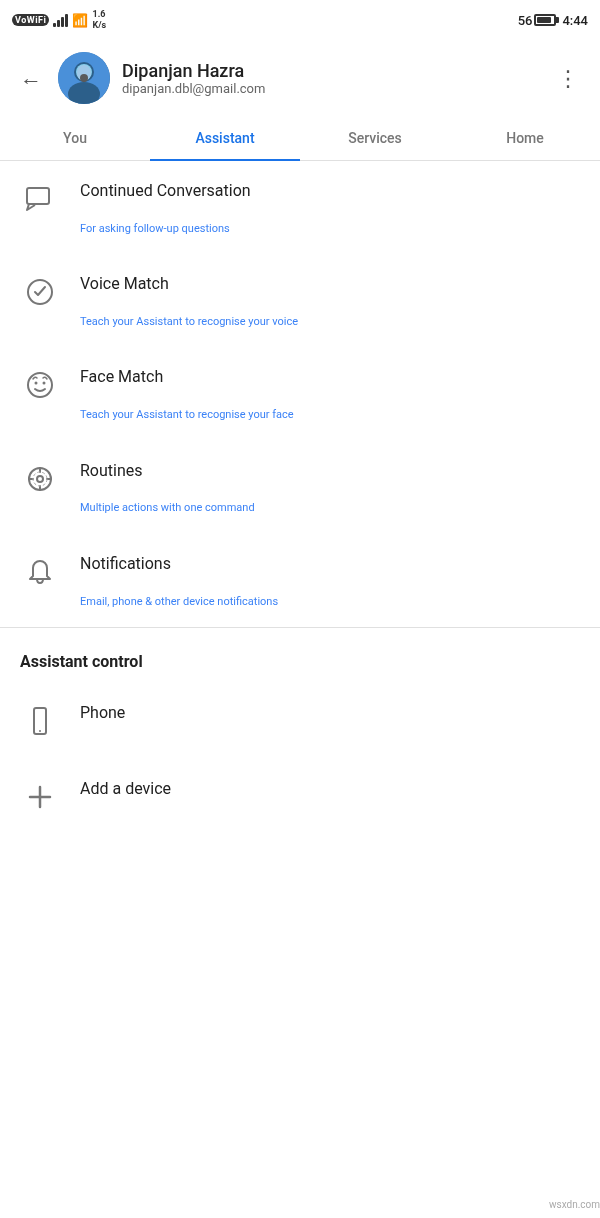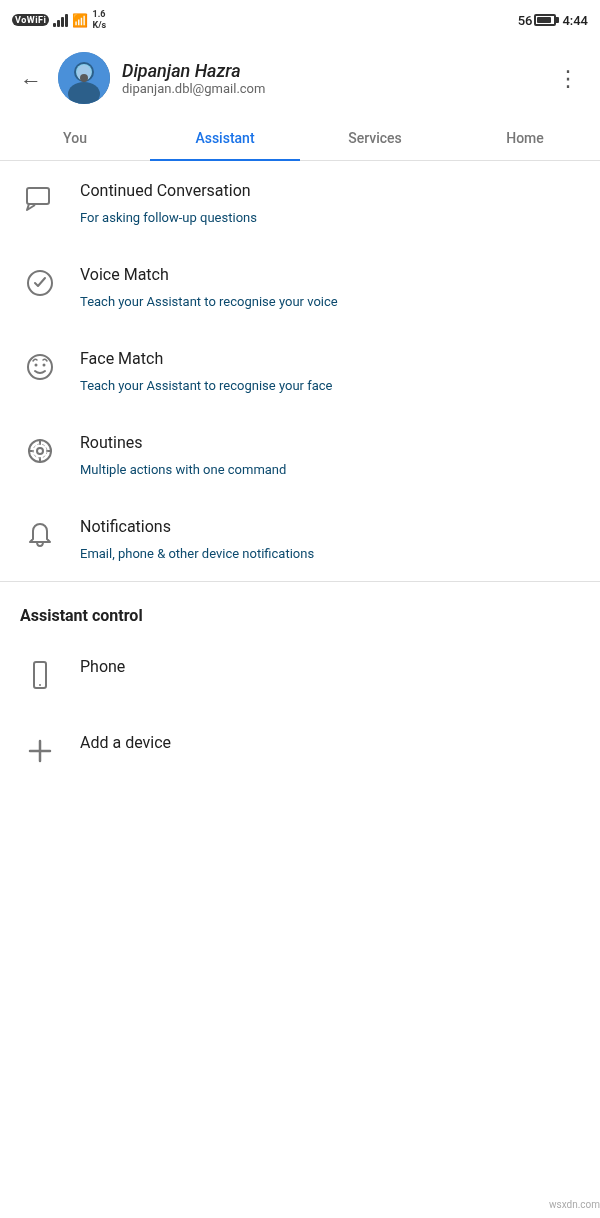--- a/index.html
+++ b/index.html
@@ -125,21 +125,20 @@
       overflow: hidden;
       flex-shrink: 0;
     }
     .user-info {
       flex: 1;
     }
     .user-name {
       font-size: 18px;
       font-weight: 500;
       color: #212121;
-      font-style: italic;
     }
     .user-email {
       font-size: 13px;
       color: #666;
     }
     .more-btn {
       cursor: pointer;
       padding: 4px;
       font-size: 22px;
       color: #555;
@@ -201,23 +200,23 @@
       flex: 1;
       padding-top: 2px;
     }
     .item-title {
       font-size: 16px;
       font-weight: 400;
       color: #212121;
       line-height: 1.3;
     }
     .item-desc {
-      font-size: 13px;
-      color: #0c4a6e;
-      margin-top: 7px;
+      font-size: 11px;
+      color: #3b82f6;
+      margin-top: 19px;
       line-height: 1.4;
     }
 
     
     .divider {
       height: 1px;
       background: #e0e0e0;
       margin: 0;
     }
 

